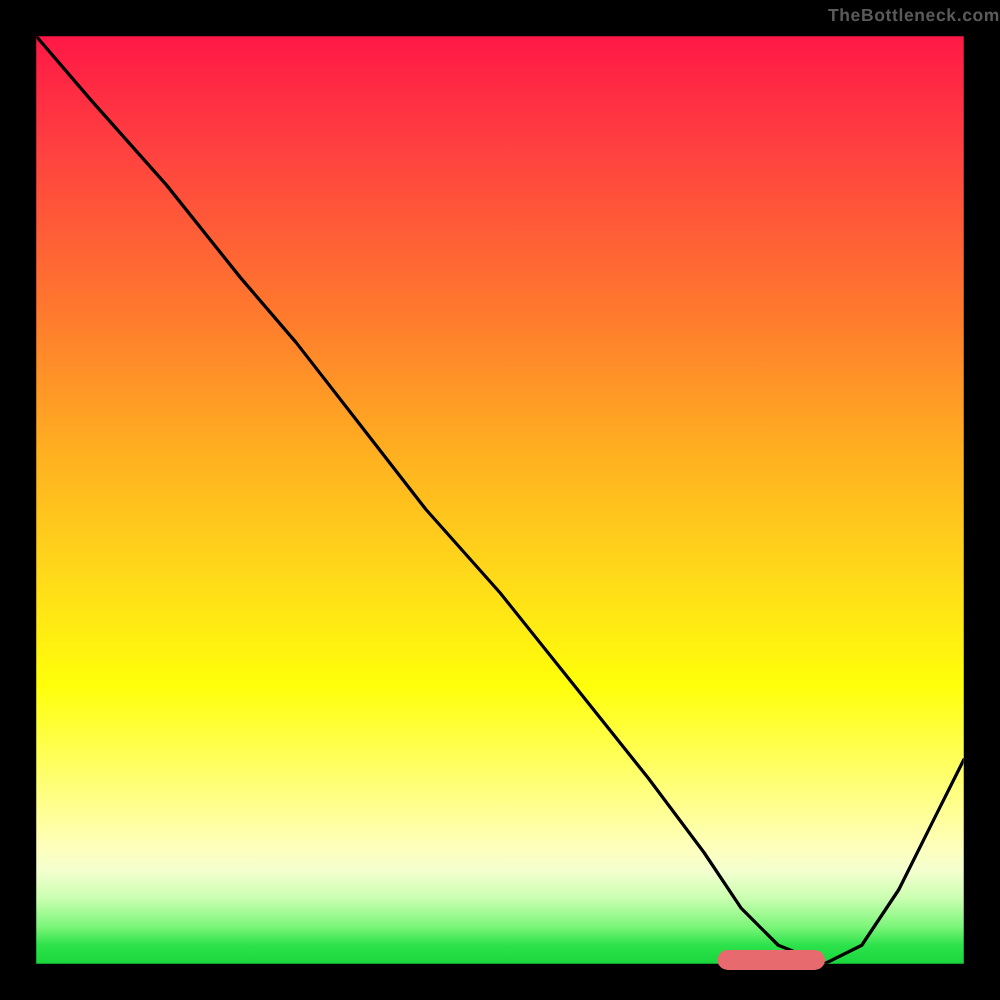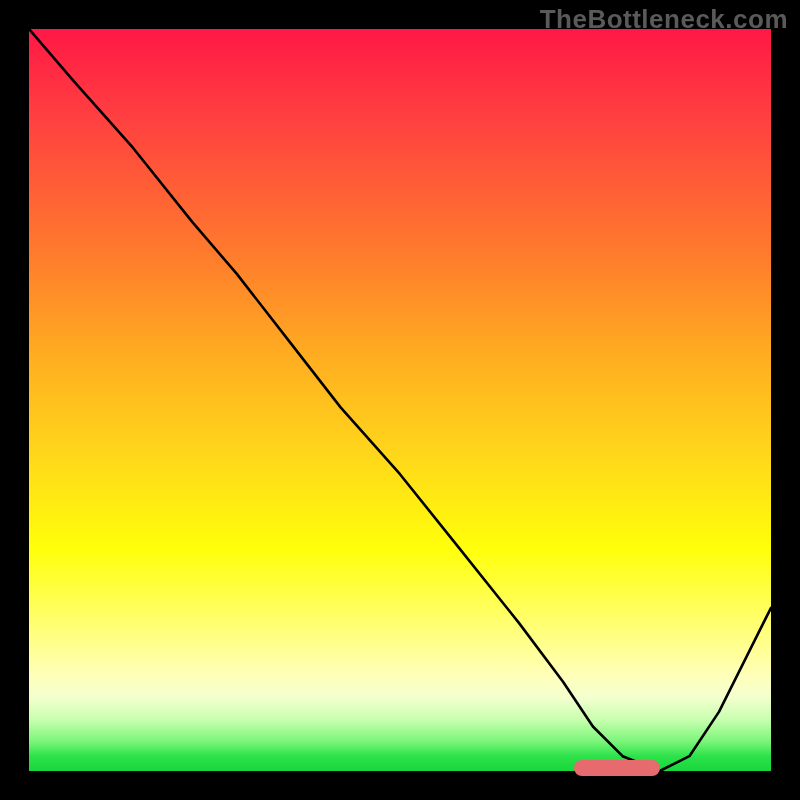--- a/index.html
+++ b/index.html
@@ -47,23 +47,23 @@
     height: 742px;
   }
   .marker {
     position: absolute;
     background: #e76a6f;
     border-radius: 999px;
   }
   .watermark {
     position: absolute;
     top: 4px;
-    right: 12px;
+    right: 0;
     color: #5a5a5a;
-    font-size: 26px;
+    font-size: 14px;
     font-weight: 600;
     letter-spacing: 0.5px;
     user-select: none;
   }
 </style>
 </head>
 <body>
 
 <div class="frame">
 

